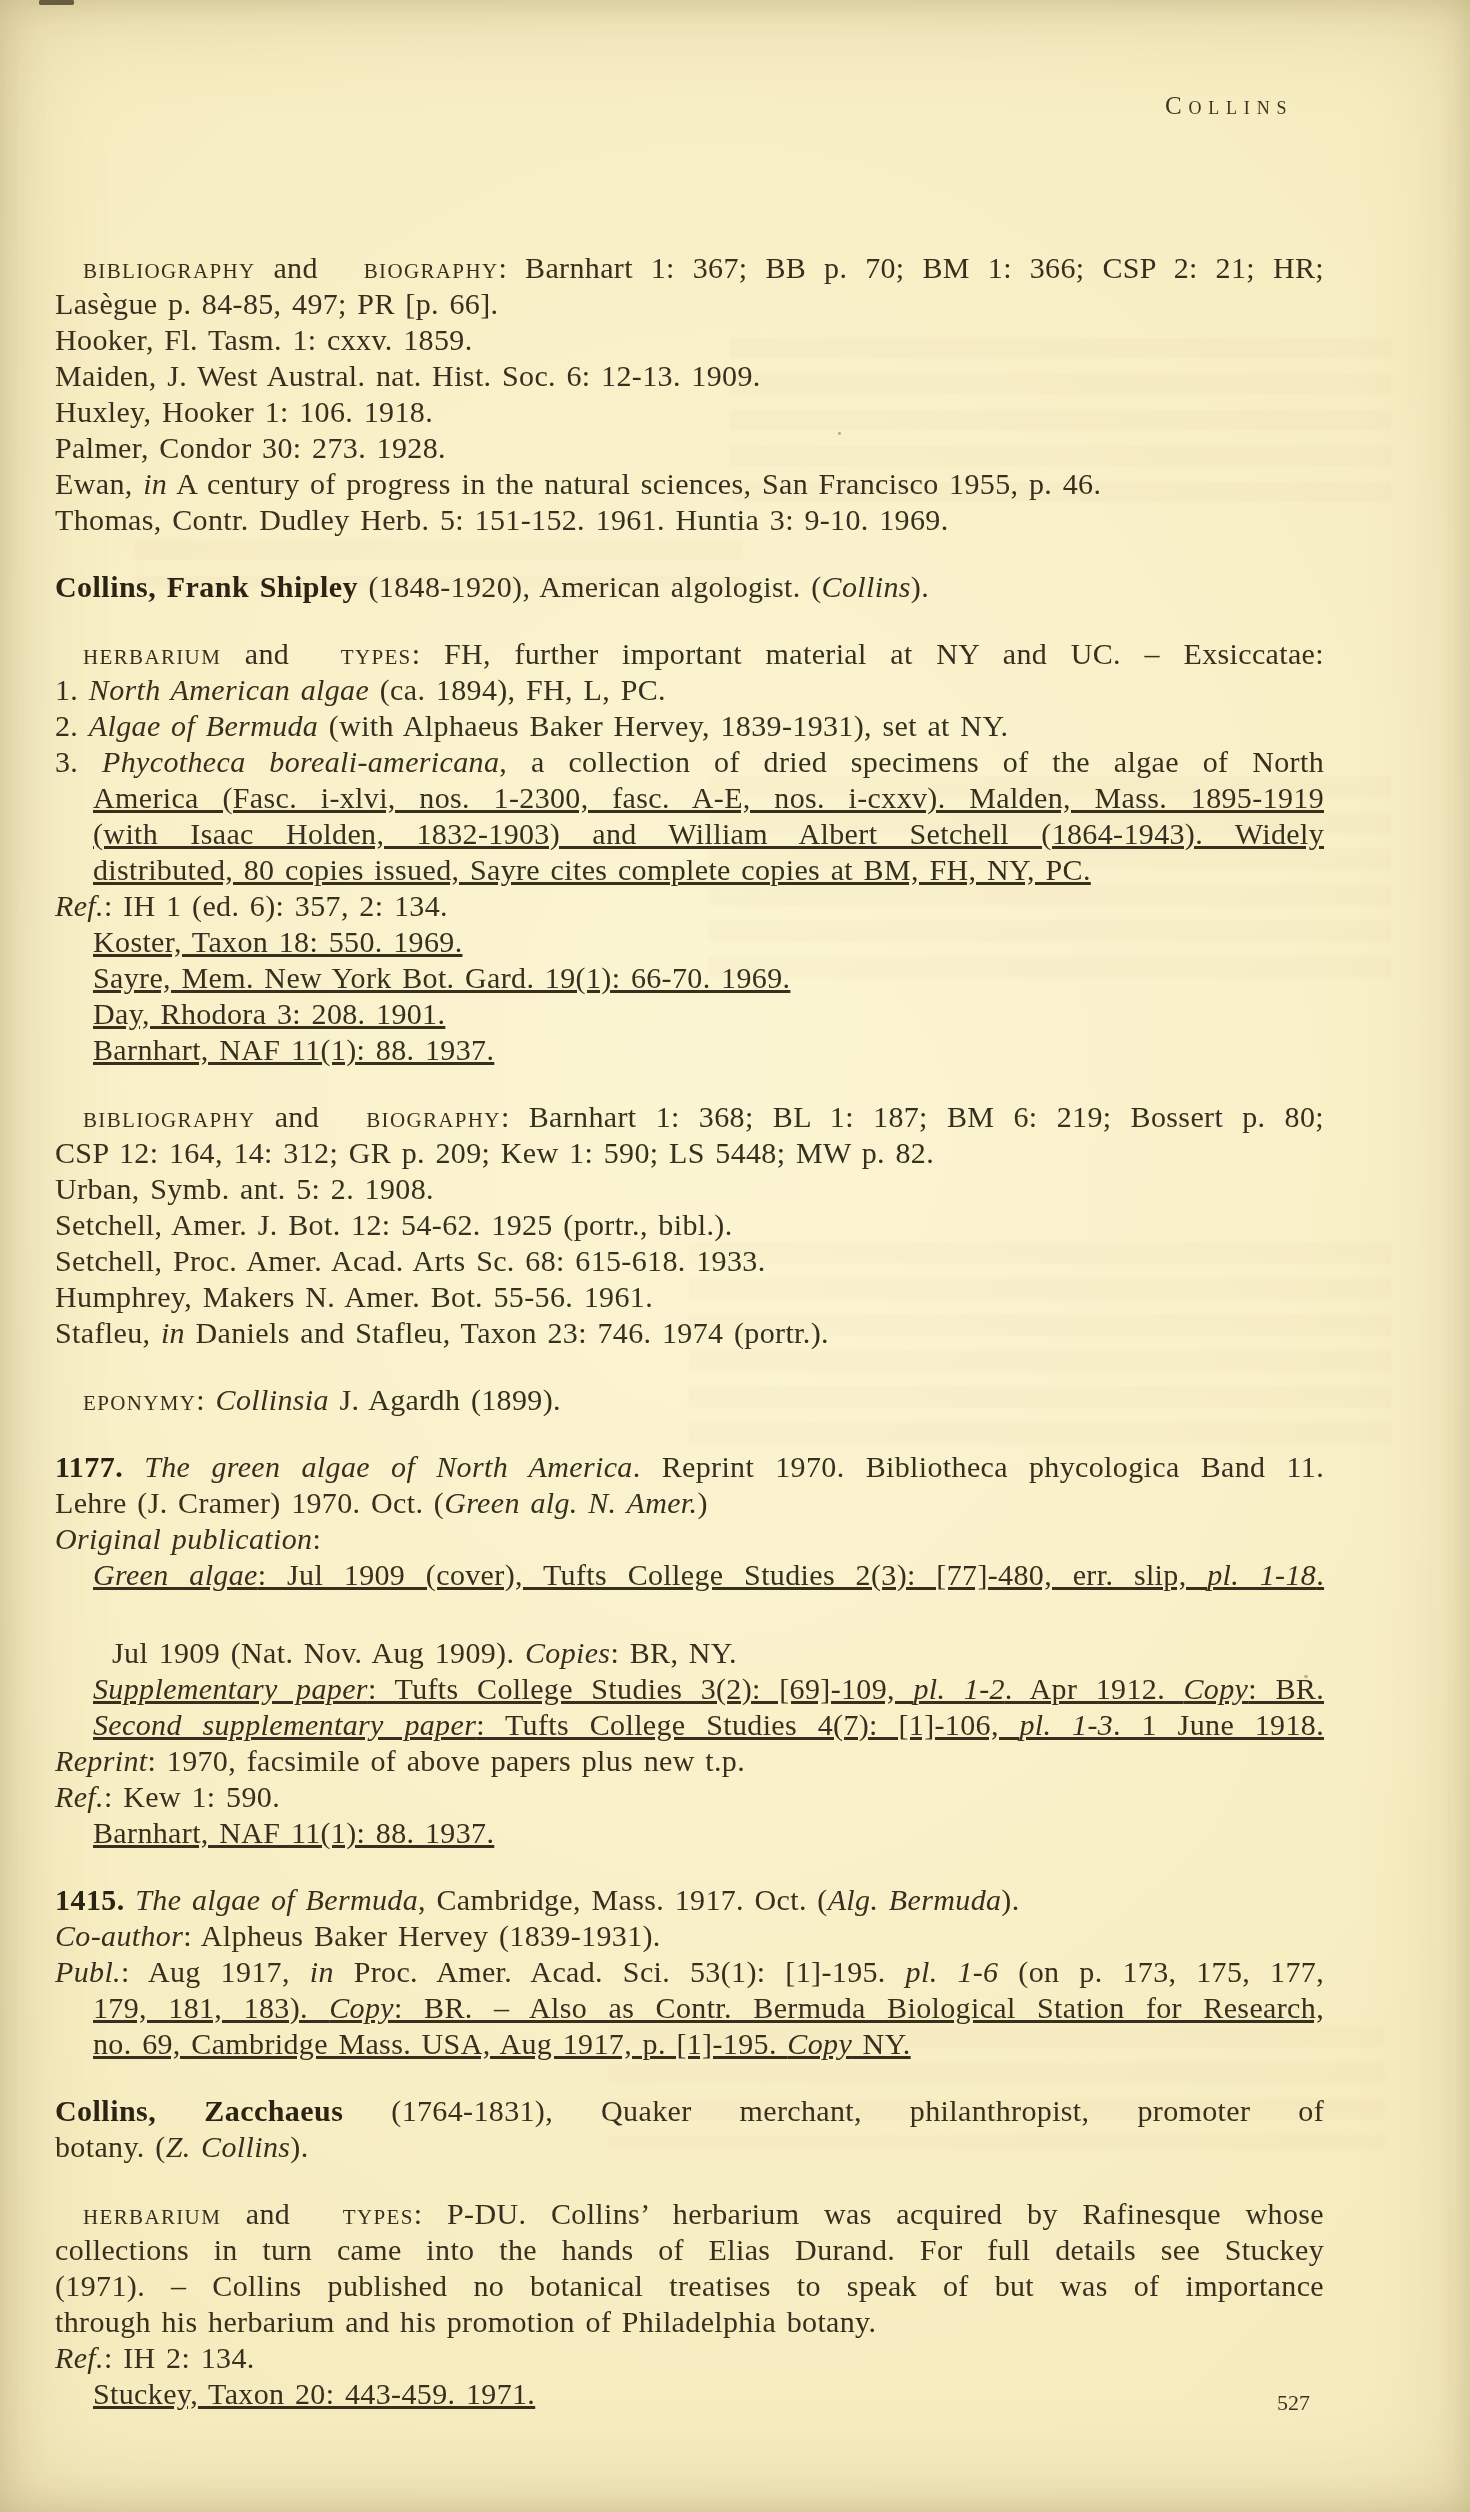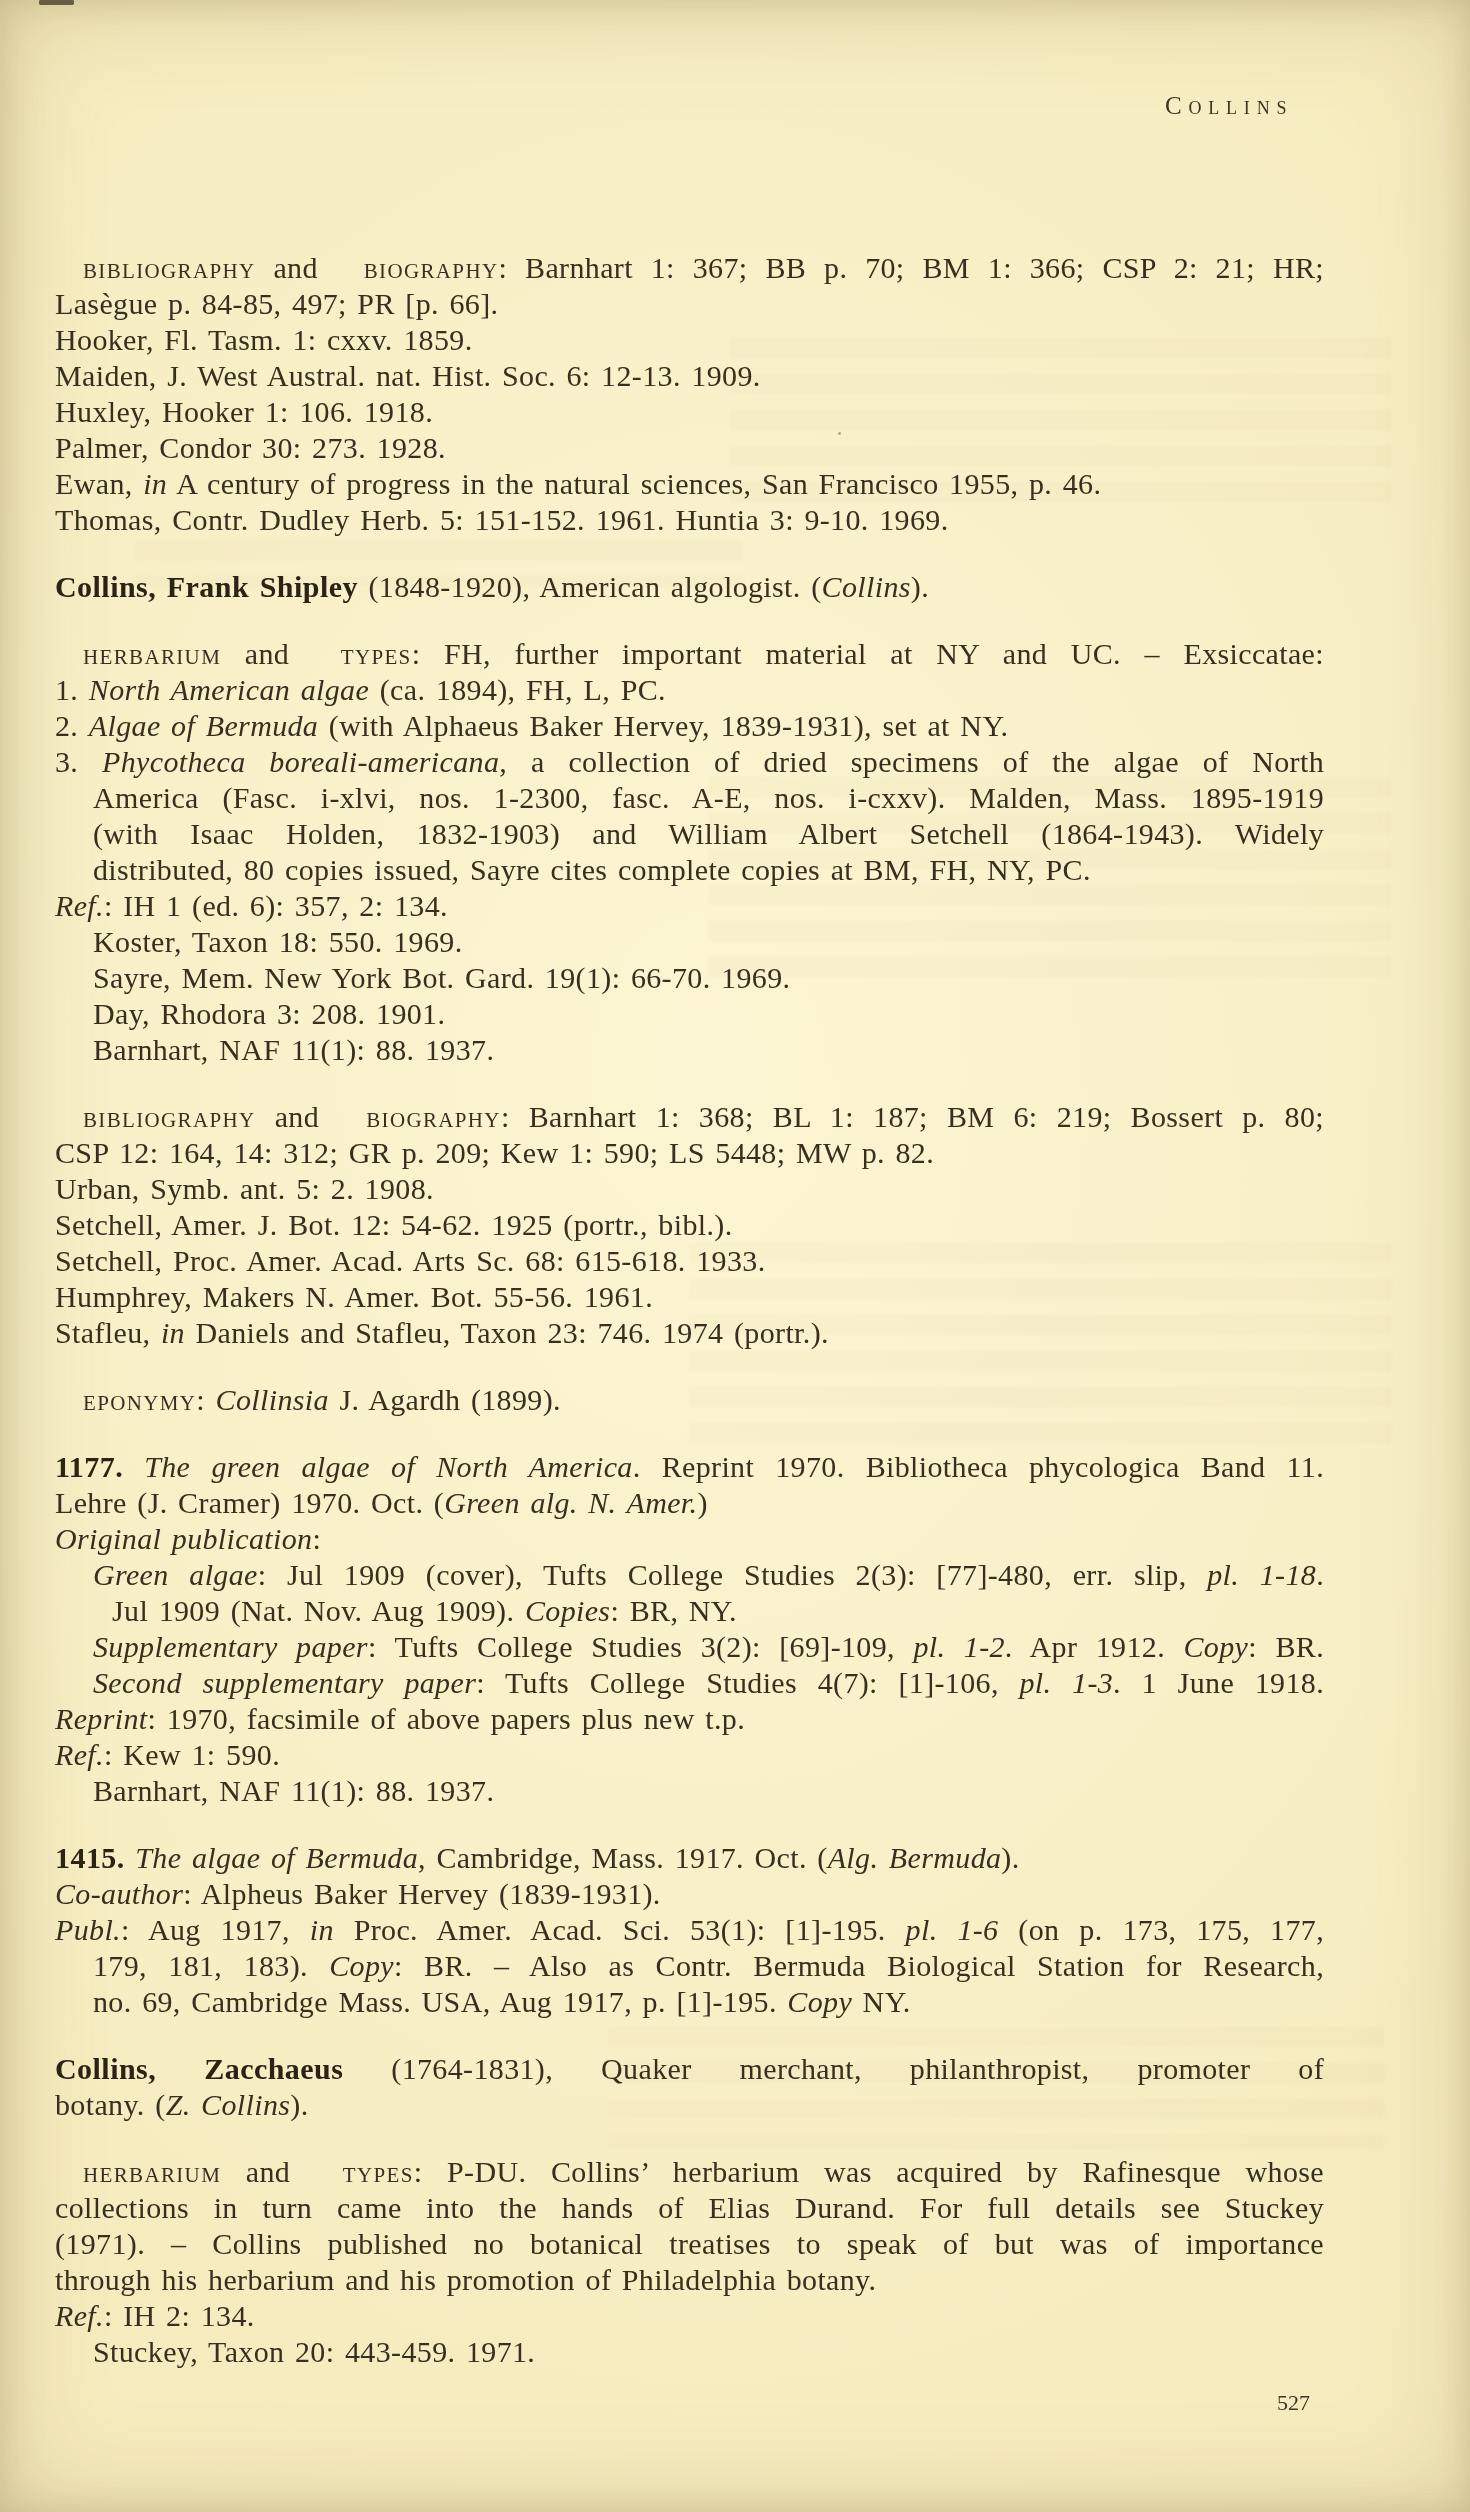--- a/index.html
+++ b/index.html
@@ -35,22 +35,22 @@
   }
   main.text-block{
     position:absolute;top:250px;left:55px;width:1269px;
     font-size:30px;line-height:36px;
     letter-spacing:0.012em;word-spacing:0.09em;
   }
   .para{margin:0 0 31px 0;}
   .para:last-child{margin-bottom:0;}
   .ln{display:block;text-align:left;}
   .ln.j{text-align:justify;text-align-last:justify;}
-  .ln.ind1{padding-left:38px;}
-  .ln.ind2{padding-left:57px;}
+  .ln.ind1{padding-left:38px;text-decoration:underline;}
+  .ln.ind2{padding-left:57px;margin-top:42px;}
   .i{font-style:italic;}
   .b{font-weight:700;color:#2b2414;letter-spacing:0.015em;}
   .sc{font-variant:small-caps;letter-spacing:0.045em;margin-left:28px;}
 </style>
 </head>
 <body>
 
 <div class="page">
 
   <div class="ghost" style="left:730px;top:338px;width:662px;height:176px;"></div>

